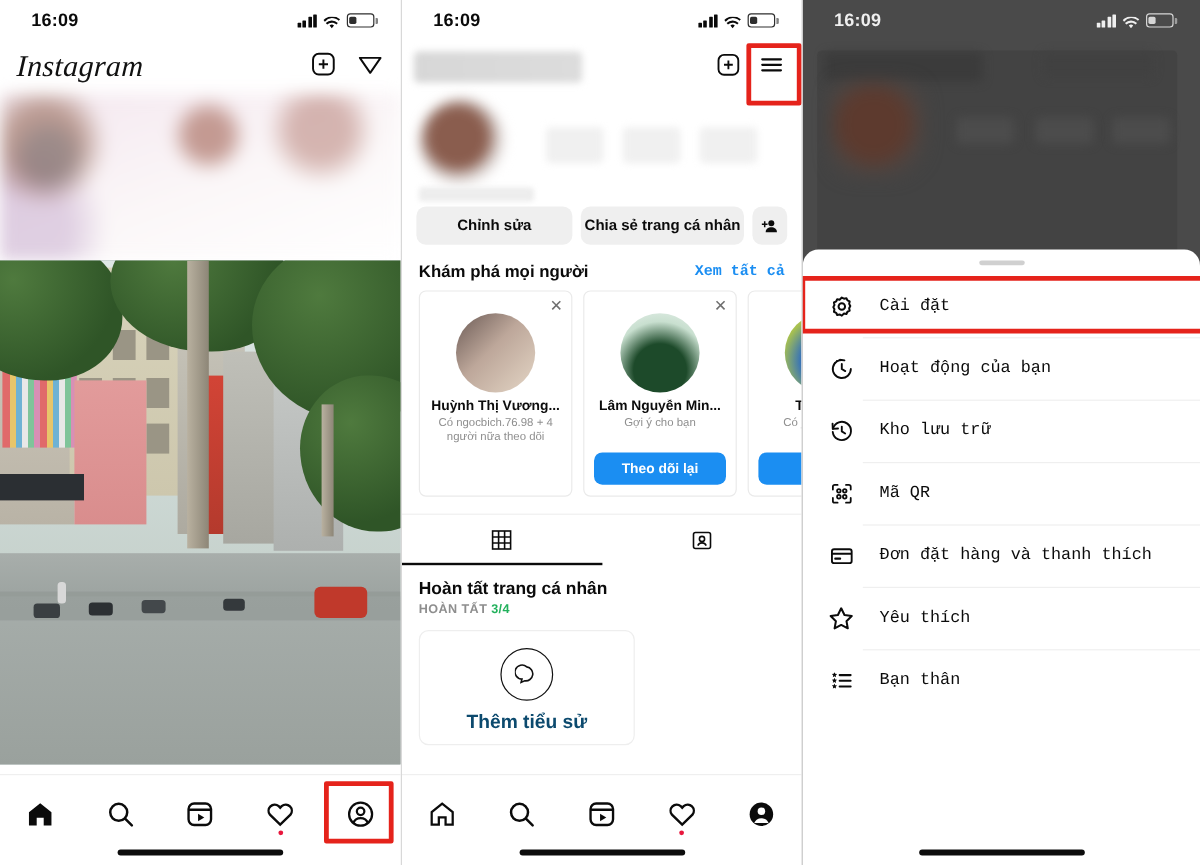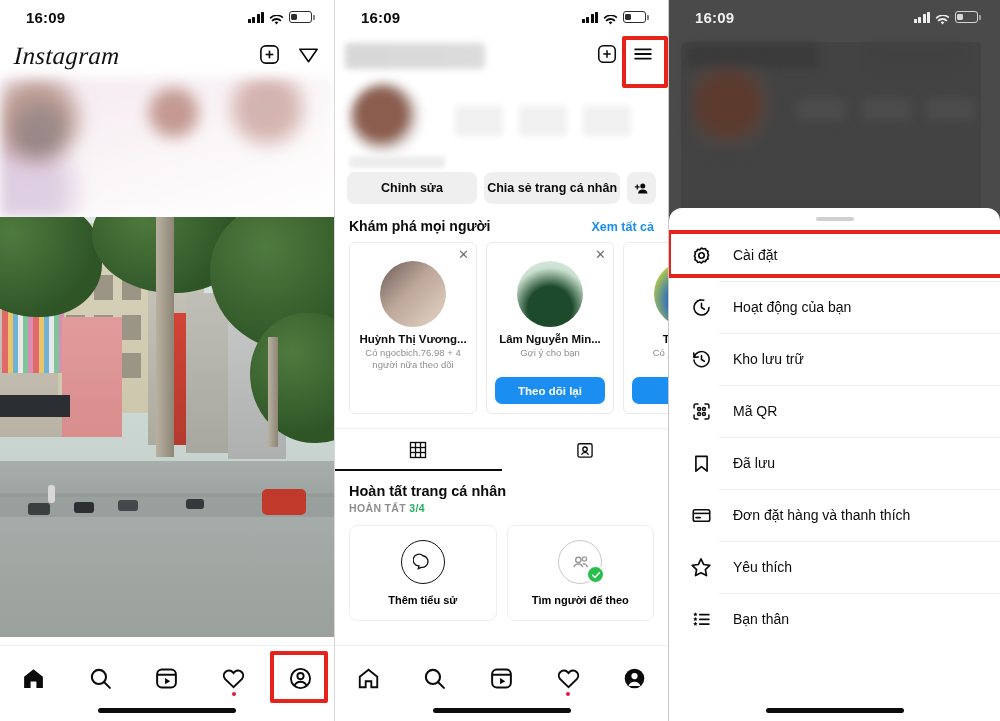--- a/index.html
+++ b/index.html
@@ -96,23 +96,23 @@
   .stat-blur { position:absolute; top:28px; width:48px; height:30px; border-radius:4px; background:#f0f0f0; filter:blur(3px); }
   .prof-bio-blur { position:absolute; left:14px; top:78px; width:96px; height:12px; background:#ededed; filter:blur(2px); border-radius:3px; }
 
   .act-row { display:flex; gap:7px; padding: 4px 12px 0 12px; align-items:center; }
   .act-btn { height:32px; background:#efefef; border-radius:8px; display:flex; align-items:center;
      justify-content:center; font-size:12.5px; font-weight:bold; color:#0b0b0b; }
   .act-btn.edit { width:136px; }
   .act-btn.share { width:143px; }
   .act-btn.addp { width:30px; }
 
-  .sec-head { display:flex; align-items:flex-end; justify-content:space-between; padding: 14px 14px 8px 14px; }
+  .sec-head { display:flex; align-items:center; justify-content:space-between; padding: 14px 14px 8px 14px; }
   .sec-title { font-size:14px; font-weight:bold; color:#0b0b0b; }
-  .sec-link { font-size:12.5px; font-weight:bold; color:#1b8ef2; }
+  .sec-link { font-size:12.5px; font-weight:bold; color:#1b8ef2;font-family:Liberation Mono, monospace; }
 
   .cards { display:flex; gap:9px; padding: 0 0 0 14px; }
   .card { flex:0 0 auto; width:128px; height:172px; border:1px solid #eaeaea; border-radius:6px;
           background:#fff; position:relative; padding-top:18px; text-align:center; }
   .card-x { position:absolute; right:7px; top:5px; font-size:13px; color:#6f6f6f; line-height:1; }
   .c-av { width:66px; height:66px; border-radius:50%; margin: 0 auto 6px auto; overflow:hidden; position:relative; }
   .c-name { font-size:11.5px; font-weight:bold; color:#0c0c0c; padding:0 6px; white-space:nowrap; overflow:hidden; }
   .c-sub { font-size:9.5px; color:#8e8e8e; line-height:1.28; padding:2px 8px 0 8px; }
   .c-btn { position:absolute; left:8px; right:8px; bottom:9px; height:27px; background:#1b8ef2;
            border-radius:7px; color:#fff; font-size:11.5px; font-weight:bold; display:flex; align-items:center; justify-content:center; }
@@ -121,21 +121,21 @@
   .tab2 { flex:1; height:42px; display:flex; align-items:center; justify-content:center; position:relative; }
   .tab2.active::after { content:""; position:absolute; bottom:0; left:0; right:0; height:2px; background:#0b0b0b; }
 
   .hoan-wrap { padding: 12px 14px 0 14px; }
   .hoan-title { font-size:14.5px; font-weight:bold; color:#0b0b0b; }
   .hoan-sub { font-size:10.5px; font-weight:bold; color:#8e8e8e; letter-spacing:.35px; margin-top:3px; }
   .hoan-sub b { color:#22b15c; }
   .hoan-cards { display:flex; gap:10px; margin-top:11px; }
   .hoan-card { width:180px; height:96px; border:1px solid #eeeeee; border-radius:8px; background:#fff;
      display:flex; flex-direction:column; align-items:center; justify-content:flex-start; padding-top:14px; }
-  .hoan-lbl { font-size:11px; font-weight:bold; color:#000000; margin-top:10px; white-space:nowrap; }
+  .hoan-lbl { font-size:16px; font-weight:bold; color:#0c4a6e; margin-top:10px; white-space:nowrap; }
   .circ-ic { width:44px; height:44px; border-radius:50%; border:1.6px solid #111; display:flex; align-items:center; justify-content:center; position:relative; }
   .circ-ic.grey { border-color:#c7c7c7; }
   .tick { position:absolute; right:-4px; bottom:-1px; width:19px; height:19px; border-radius:50%; background:#27c04d;
           border:2px solid #fff; display:flex; align-items:center; justify-content:center; }
 
   
   .dimmed { position:absolute; inset:0; background:#4a4a4a; }
   .dim-card { position:absolute; left:12px; top:42px; width:300px; height:170px; background:#434343; border-radius:4px; }
   .dim-ava { position:absolute; left:24px; top:68px; width:78px; height:80px; border-radius:8px;
      background: radial-gradient(circle at 45% 45%, #5d3a2e 0 45%, rgba(80,70,66,.8) 62%, rgba(70,70,70,0) 85%); filter: blur(7px); }
@@ -143,21 +143,21 @@
   .dim-bar2 { position:absolute; left:200px; top:44px; width:92px; height:20px; background:#414141; border-radius:4px; filter: blur(4px); }
   .dim-stat { position:absolute; top:98px; width:48px; height:22px; background:#4c4c4c; border-radius:4px; filter: blur(4px); }
 
   .sheet { position:absolute; left:0; right:0; bottom:0; top:208px; background:#fff;
            border-radius:13px 13px 0 0; }
   .grabber { width:38px; height:4px; border-radius:3px; background:#d0d0d0; margin: 9px auto 0 auto; }
   .menu { margin-top: 8px; }
   .menu-item { height:52px; display:flex; align-items:center; padding-left:12px; position:relative; }
   .menu-item + .menu-item .mi-sep { content:""; position:absolute; left:50px; right:0; top:0; height:1px; background:#efefef; }
   .mi-ic { width:40px; display:flex; align-items:center; justify-content:center; flex:0 0 40px; }
-  .mi-lbl { font-size:14px; color:#0b0b0b; padding-left:12px; }
+  .mi-lbl { font-size:14px; color:#0b0b0b; padding-left:12px;font-family:Liberation Mono, monospace; }
   .sheet-home { position:absolute; bottom:8px; left:50%; transform:translateX(-50%); width:138px; height:5px; border-radius:3px; background:#0c0c0c; }
 </style>
 </head>
 <body>
 
 <div class="screens">
 
   <div class="phone p1">
 
     <div class="statusbar">
@@ -399,36 +399,20 @@
       </div>
       <div class="hoan-cards">
         <div class="hoan-card">
           <div class="circ-ic">
             <svg width="20" height="20" viewBox="0 0 24 24" fill="none" stroke="#111" stroke-width="1.6">
                 <path d="M12 4.5a7 7 0 1 0-4.8 12.1L6.3 20l3.6-1.6A7 7 0 0 0 12 4.5z"></path>
               </svg>
           </div>
           <div class="hoan-lbl">Thêm tiểu sử</div>
         </div>
-        <div class="hoan-card">
-          <div class="circ-ic grey">
-            <svg width="21" height="21" viewBox="0 0 24 24" fill="none" stroke="#9a9a9a" stroke-width="1.6">
-              <circle cx="9.5" cy="9" r="3"></circle>
-                <path d="M4.4 17.5a5.3 5.3 0 0 1 10.2 0"></path>
-                <circle cx="16.5" cy="8" r="2.4"></circle>
-                <path d="M14.5 13.6a4.6 4.6 0 0 1 5.4 3.6"></path>
-            </svg>
-            <span class="tick">
-              <svg width="10" height="10" viewBox="0 0 24 24" fill="none" stroke="#fff" stroke-width="3.6" stroke-linecap="round" stroke-linejoin="round">
-                  <polyline points="4,12.5 9.5,18 20,6.5"></polyline>
-                </svg>
-            </span>
-          </div>
-          <div class="hoan-lbl">Tìm người để theo</div>
-        </div>
       </div>
     </div>
 
     <div class="tabbar">
       <div class="tabitem">
         <svg width="25" height="25" viewBox="0 0 24 24" fill="none" stroke="#0b0b0b" stroke-width="1.8">
             <path d="M12 3.6 3.6 10.3V20.4h5.7v-5.8h5.4v5.8h5.7V10.3z"></path>
           </svg>
       </div>
       <div class="tabitem">
@@ -546,29 +530,20 @@
                 <path d="M8 20.5H5.2a1.7 1.7 0 0 1-1.7-1.7V16"></path>
               <circle cx="9.2" cy="9.2" r="1.7"></circle>
                 <circle cx="14.8" cy="9.2" r="1.7"></circle>
               <circle cx="9.2" cy="14.8" r="1.7"></circle>
                 <circle cx="14.8" cy="14.8" r="1.7"></circle>
             </svg>
           </span>
           <span class="mi-lbl">Mã QR</span>
         </div>
 
-        <div class="menu-item">
-          <span class="mi-sep"></span>
-          <span class="mi-ic">
-            <svg width="21" height="21" viewBox="0 0 24 24" fill="none" stroke="#0b0b0b" stroke-width="1.9" stroke-linejoin="round">
-              <path d="M5.6 3.8h12.8v17L12 15.6 5.6 20.8z"></path>
-            </svg>
-          </span>
-          <span class="mi-lbl">Đã lưu</span>
-        </div>
 
         <div class="menu-item">
           <span class="mi-sep"></span>
           <span class="mi-ic">
             <svg width="21" height="21" viewBox="0 0 24 24" fill="none" stroke="#0b0b0b" stroke-width="1.8">
               <rect x="2.6" y="5.4" width="18.8" height="13.2" rx="2.1"></rect>
                 <line x1="2.6" y1="9.6" x2="21.4" y2="9.6"></line>
               <line x1="5.8" y1="14.4" x2="10.4" y2="14.4" stroke-width="2.1" stroke-linecap="round"></line>
             </svg>
           </span>

